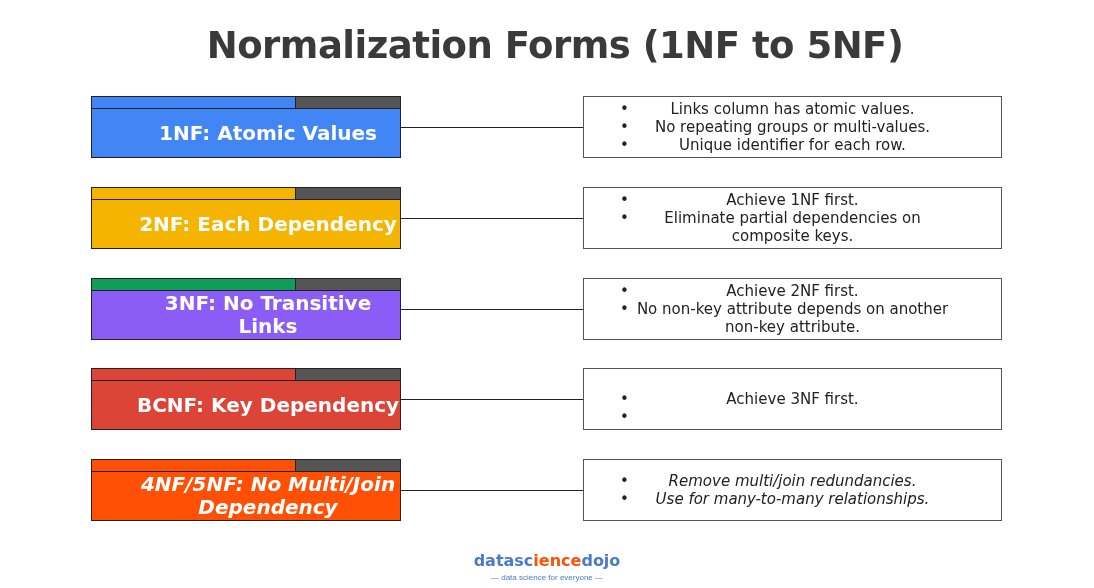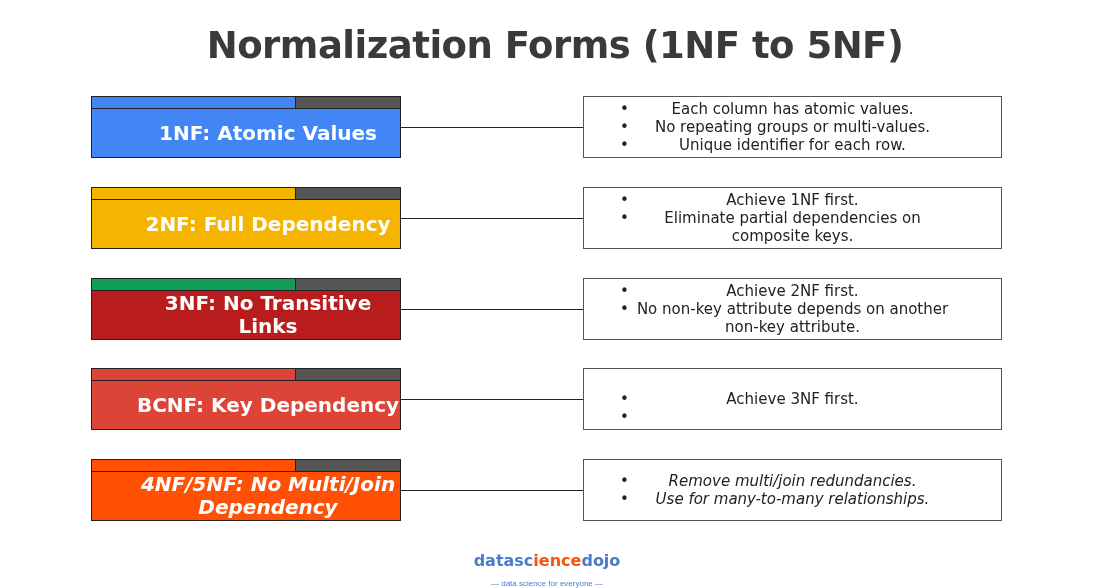--- a/index.html
+++ b/index.html
@@ -10,59 +10,59 @@
   .tab{position:absolute;left:0;top:0;height:12px;width:100%;border-bottom:1px solid #222;box-sizing:border-box;}
   .tab .l{position:absolute;left:0;top:0;width:66%;height:100%;}
   .tab .r{position:absolute;right:0;top:0;width:34%;height:100%;background:#555;border-left:1px solid #222;box-sizing:border-box;}
   .label{position:absolute;left:0;right:0;top:12px;bottom:0;display:flex;align-items:center;justify-content:center;text-align:center;color:#fff;font-weight:bold;font-size:20px;line-height:23px;font-family:"DejaVu Sans",sans-serif;margin-left:44px;}
   .conn{position:absolute;left:401px;width:182px;height:1px;background:#222;top:31px;}
   .desc{position:absolute;left:583px;width:419px;height:62px;border:1px solid #555;box-sizing:border-box;display:flex;flex-direction:column;justify-content:center;}
   .desc .item{position:relative;text-align:center;font-size:15px;line-height:18px;color:#222;font-family:"DejaVu Sans",sans-serif;padding:0 40px;}
   .desc .item .b{position:absolute;left:36px;top:0;}
   .logo{position:absolute;left:0;right:0;top:551px;text-align:center;}
   .logo .main{font-size:16px;font-weight:bold;font-family:"DejaVu Sans",sans-serif;}
-  .logo .sub{font-size:8px;color:#4a7ac9;margin-top:9px;}
+  .logo .sub{font-size:8px;color:#4a7ac9;margin-top:3px;}
 </style>
 </head>
 <body>
 
 <div class="title">Normalization Forms (1NF to 5NF)</div>
 
 <div id="rows">
     <div class="row" style="top: 96px;">
       <div class="box" style="background:#4285f4">
     <div class="tab">
           <div class="l" style="background:#4285f4"></div>
           <div class="r"></div>
         </div>
     <div class="label">1NF: Atomic Values</div>
       </div>
     <div class="conn"></div>
     <div class="desc">
-        <div class="item"><span class="b">•</span><span>Each column has atomic values.</span></div>
+        <div class="item"><span class="b">•</span><span>Links column has atomic values.</span></div>
         <div class="item"><span class="b">•</span><span>No repeating groups or multi-values.</span></div>
         <div class="item"><span class="b">•</span><span>Unique identifier for each row.</span></div>
       </div>
     </div>
     <div class="row" style="top: 187px;">
       <div class="box" style="background:#f4b400">
     <div class="tab">
           <div class="l" style="background:#f4b400"></div>
           <div class="r"></div>
         </div>
-    <div class="label">2NF: Full Dependency</div>
+    <div class="label">2NF: Each Dependency</div>
       </div>
     <div class="conn"></div>
     <div class="desc">
         <div class="item"><span class="b">•</span><span>Achieve 1NF first.</span></div>
         <div class="item"><span class="b">•</span><span>Eliminate partial dependencies on composite keys.</span></div>
       </div>
     </div>
     <div class="row" style="top: 278px;">
-      <div class="box" style="background:#b91c1c">
+      <div class="box" style="background:#8b5cf6">
     <div class="tab">
           <div class="l" style="background:#0f9d58"></div>
           <div class="r"></div>
         </div>
     <div class="label">3NF: No Transitive Links</div>
       </div>
     <div class="conn"></div>
     <div class="desc">
         <div class="item"><span class="b">•</span><span>Achieve 2NF first.</span></div>
         <div class="item"><span class="b">•</span><span>No non-key attribute depends on another non-key attribute.</span></div>

